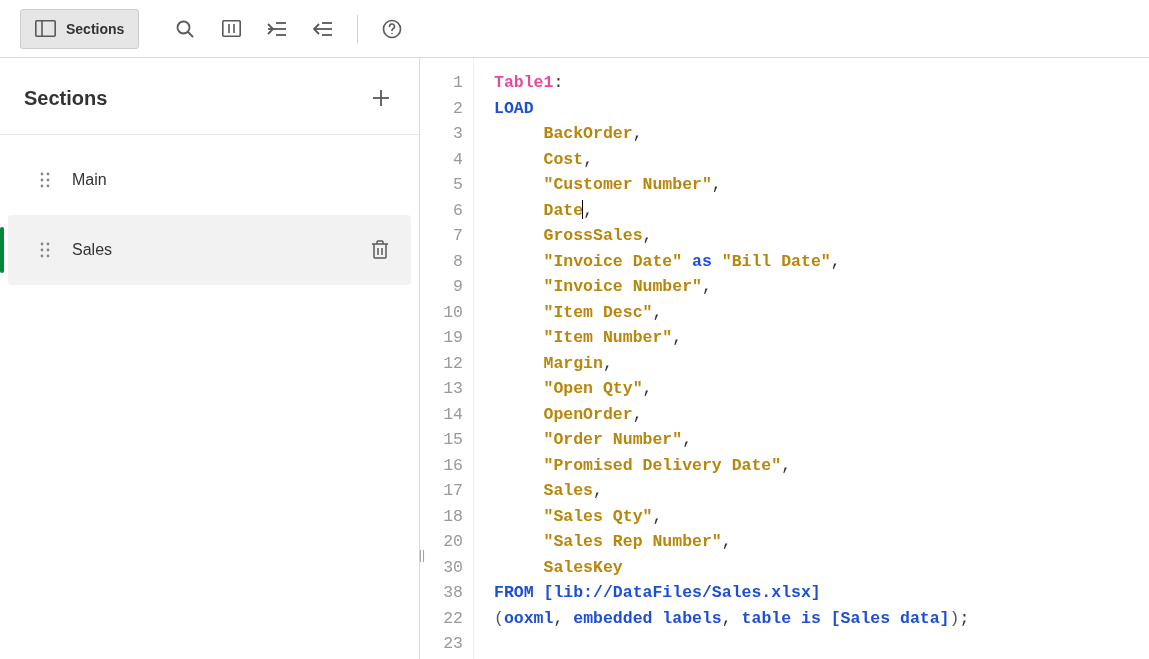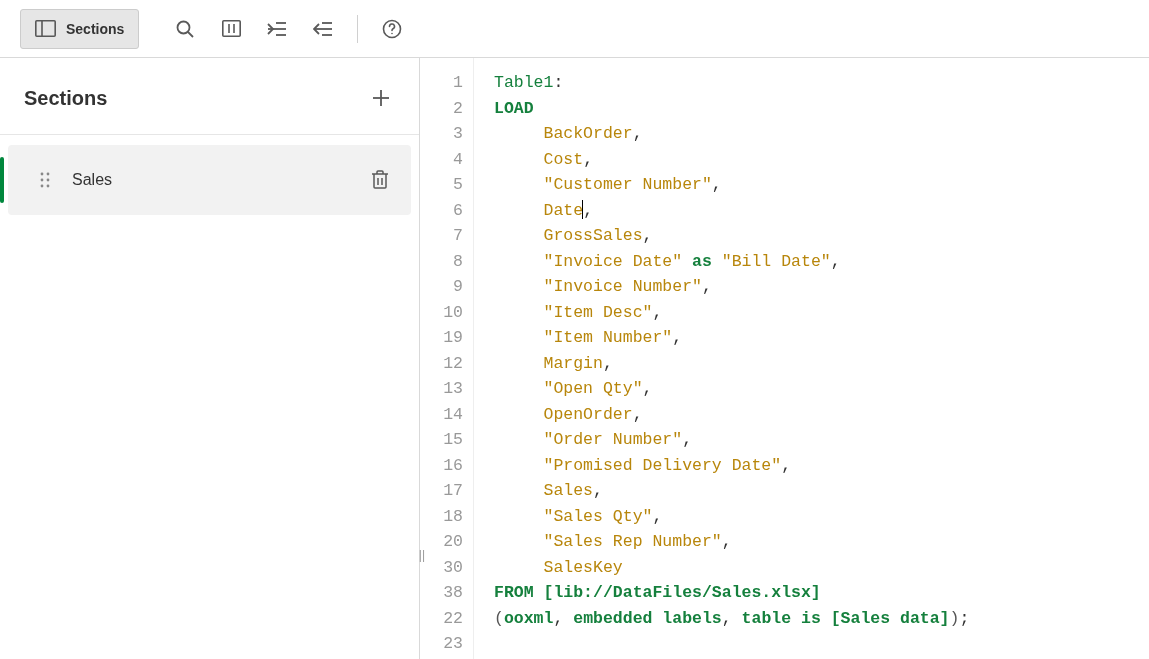--- a/index.html
+++ b/index.html
@@ -167,23 +167,23 @@
     .code-area {
       flex: 1;
       padding: 12px 0 0 20px;
       white-space: pre;
       color: #333;
       position: relative;
     }
     .code-line { height: 25.5px; }
     
     
-    .tk-table { color: #15803d; font-weight: 400; }
-    .tk-keyword { color: #15803d; font-weight: 600; }
-    .tk-field { color: #b8860b; font-weight: 400; }
+    .tk-table { color: #ec4899; font-weight: 700; }
+    .tk-keyword { color: #1d4ed8; font-weight: 600; }
+    .tk-field { color: #b8860b; font-weight: 700; }
     .tk-punct { color: #333; }
     .tk-paren { color: #555; }
     
     .cursor {
       display: inline-block;
       width: 1px;
       height: 19px;
       background: #000;
       vertical-align: middle;
       margin-left: -1px;
@@ -270,20 +270,33 @@
       <button class="add-btn">
         <span>
           <svg width="20" height="20" viewBox="0 0 20 20" stroke="#595959" stroke-width="1.8">
             <line x1="10" y1="2" x2="10" y2="18"></line>
             <line x1="2" y1="10" x2="18" y2="10"></line>
           </svg>
         </span>
       </button>
     </div>
     <div class="section-list">
+      <div class="section-item">
+        <span class="drag-handle">
+          <svg width="10" height="16" viewBox="0 0 10 16" fill="#888">
+            <circle cx="2" cy="2" r="1.4"></circle>
+              <circle cx="8" cy="2" r="1.4"></circle>
+            <circle cx="2" cy="8" r="1.4"></circle>
+              <circle cx="8" cy="8" r="1.4"></circle>
+            <circle cx="2" cy="14" r="1.4"></circle>
+              <circle cx="8" cy="14" r="1.4"></circle>
+          </svg>
+        </span>
+        <span class="section-label">Main</span>
+      </div>
       <div class="section-item active">
         <span class="drag-handle">
           <svg width="10" height="16" viewBox="0 0 10 16" fill="#888">
             <circle cx="2" cy="2" r="1.4"></circle>
               <circle cx="8" cy="2" r="1.4"></circle>
             <circle cx="2" cy="8" r="1.4"></circle>
               <circle cx="8" cy="8" r="1.4"></circle>
             <circle cx="2" cy="14" r="1.4"></circle>
               <circle cx="8" cy="14" r="1.4"></circle>
           </svg>

